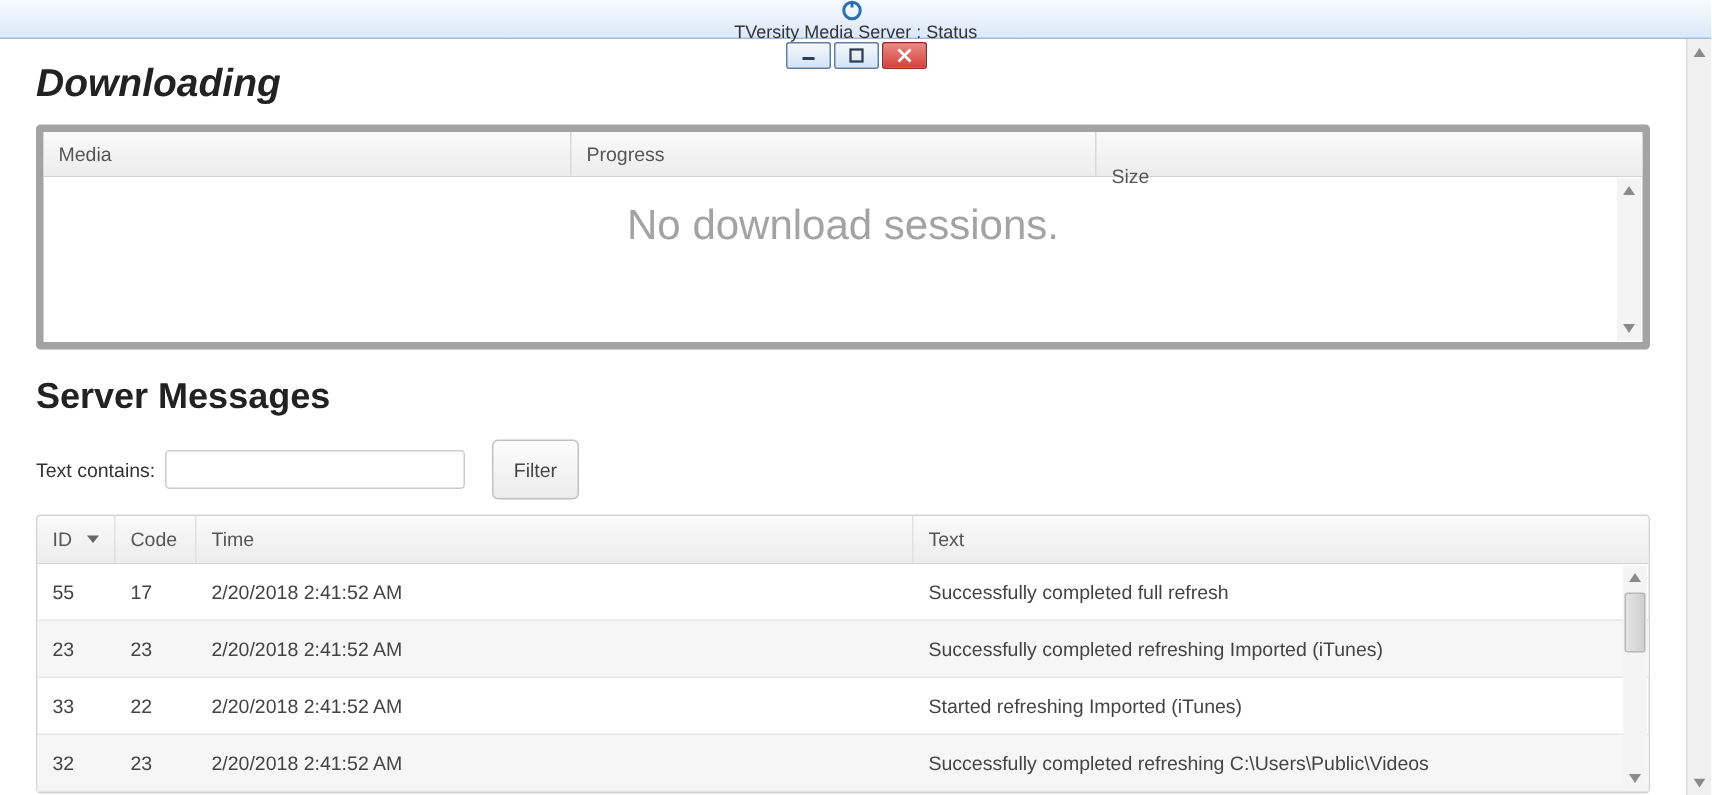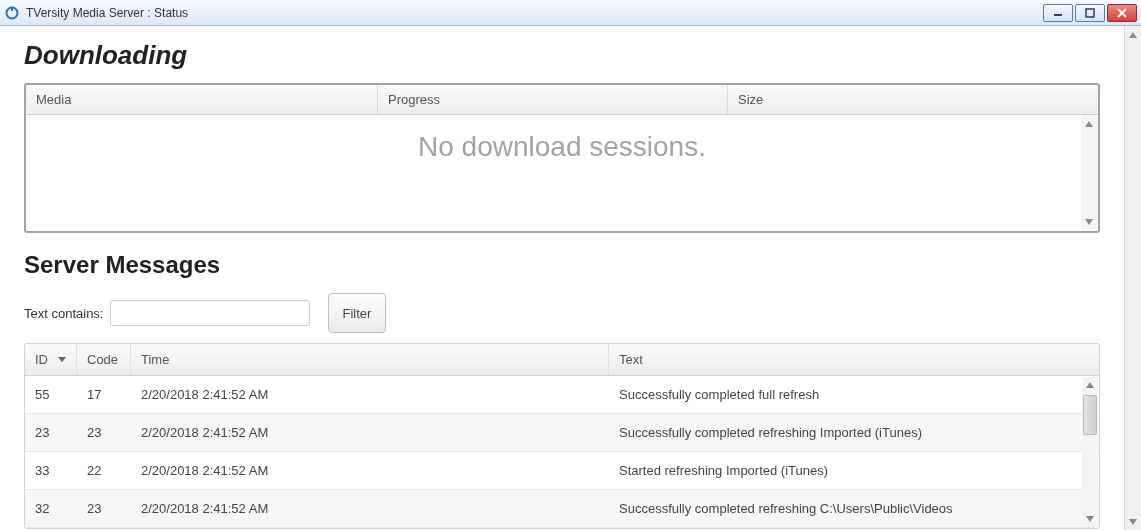--- a/index.html
+++ b/index.html
@@ -16,20 +16,21 @@
     
     .titlebar {
       height: 26px;
       background: linear-gradient(to bottom, #f8fbff 0%, #eaf2fb 45%, #dbe8f7 100%);
       border-bottom: 1px solid #9fb9d6;
       display: flex;
       align-items: center;
       padding: 0 4px;
       font-size: 12px;
       color: #333;
+      flex-direction: column;
     }
     .titlebar .app-icon {
       width: 16px;
       height: 16px;
       margin-right: 6px;
       display: flex;
       align-items: center;
       justify-content: center;
     }
     .titlebar .title-text { flex: 0 0 auto; }
@@ -90,40 +91,40 @@
       font-style: italic;
     }
     h2 {
       font-size: 24px;
       font-weight: bold;
       color: #222;
       margin: 18px 0 14px 0;
     }
     
     .dl-wrap {
-      border: 2px solid #a3a3a3;
+      border: 5px solid #a3a3a3;
       border-radius: 3px;
       position: relative;
       height: 150px;
       background: #fff;
     }
     .dl-head {
       display: flex;
       height: 30px;
       background: linear-gradient(to bottom, #fafafa, #ededed);
       border-bottom: 1px solid #d3d3d3;
       color: #555;
       border-top-left-radius: 3px;
       border-top-right-radius: 3px;
     }
     .dl-head .col {
       padding: 7px 10px;
       border-right: 1px solid #d8d8d8;
     }
-    .dl-head .col:last-child { border-right: none; }
+    .dl-head .col:last-child { border-right: none; margin-top: 15px; }
     .col-media { width: 352px; }
     .col-progress { width: 350px; }
     .col-size { flex: 1; }
     .dl-body {
       position: relative;
       height: calc(100% - 30px);
       display: flex;
       flex-direction: column;
       align-items: center;
     }

